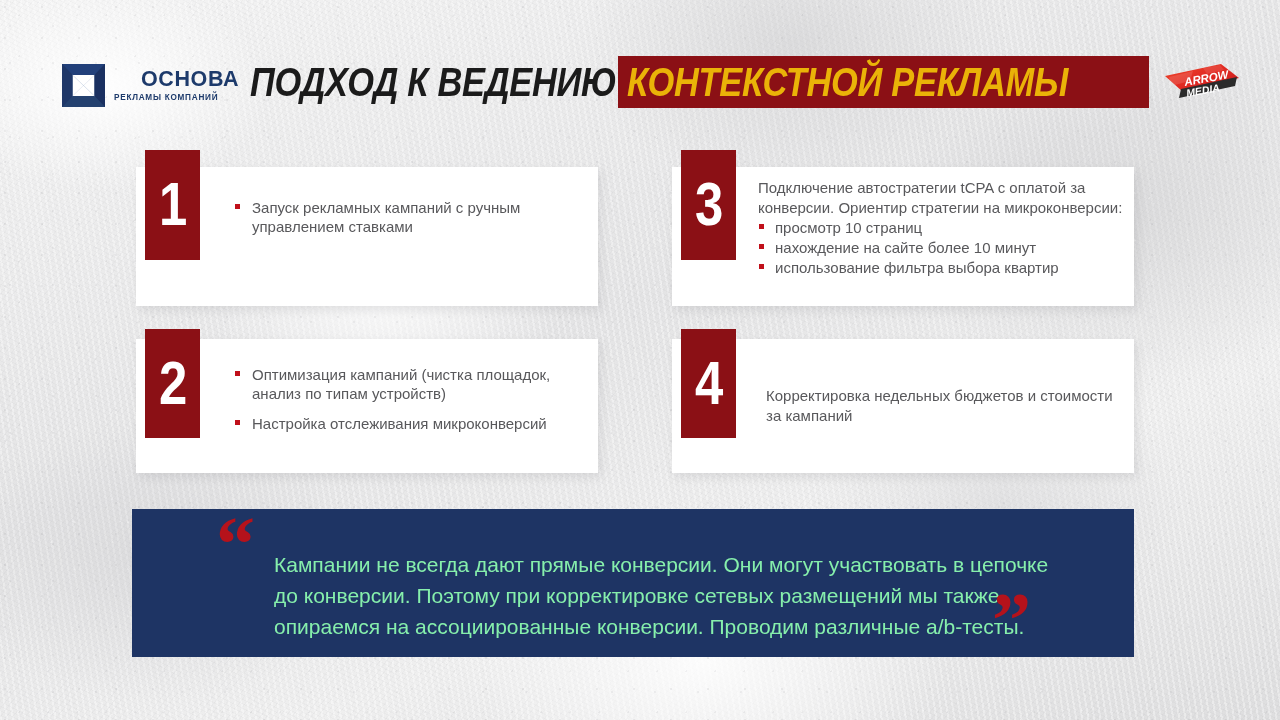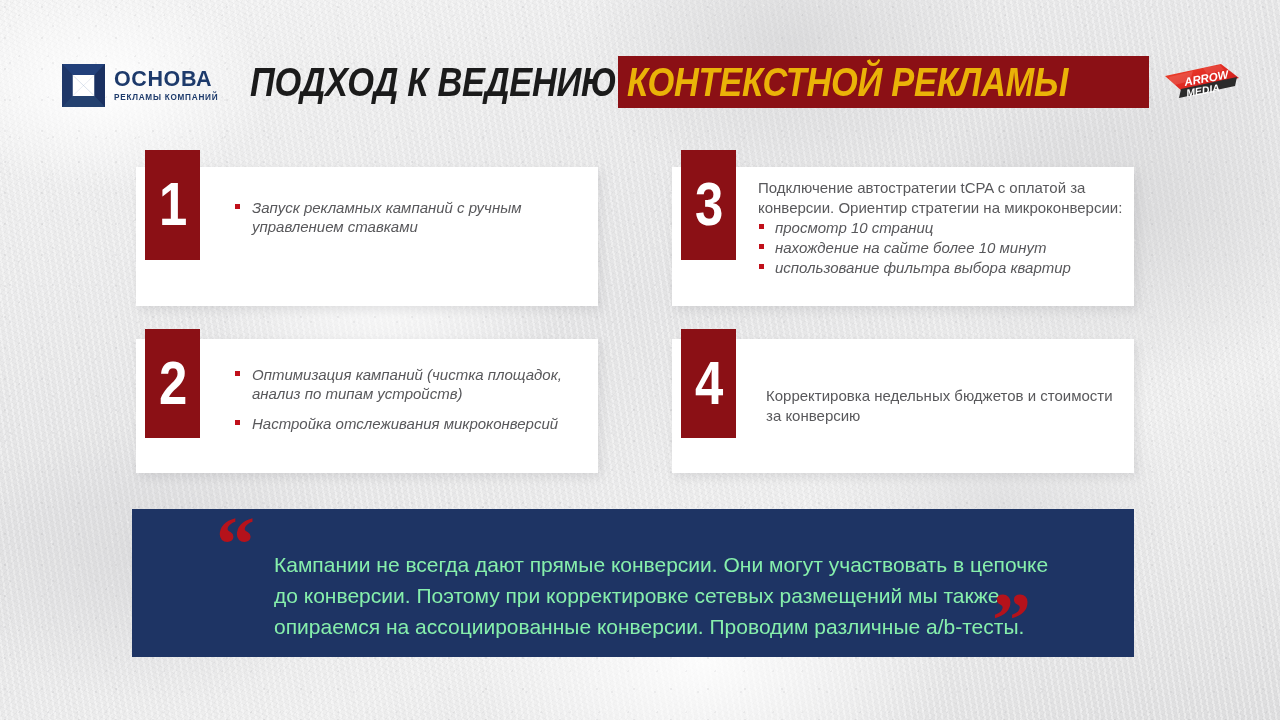--- a/index.html
+++ b/index.html
@@ -58,20 +58,21 @@
     gap: 9px;
   }
   .osnova-mark { width: 43px; height: 43px; display: block; }
   .osnova-words { display: flex; flex-direction: column; justify-content: center; }
   .osnova-name {
     font-size: 21.5px;
     font-weight: bold;
     color: #1d3A6B;
     letter-spacing: 0.6px;
     line-height: 1.05;
+    margin-left: 27px;
   }
   .osnova-sub {
     font-size: 8.2px;
     font-weight: bold;
     color: #1d3A6B;
     letter-spacing: 0.75px;
     line-height: 1.2;
     margin-top: 2px;
   }
 
@@ -138,21 +139,21 @@
   }
   .badge span { display: block; transform: scaleX(0.82) translateY(-1px); }
 
   .card-body {
     position: absolute;
     color: #58585b;
     font-size: 15px;
     line-height: 1.28;
   }
   .card-para { color: #58585b; }
-  ul.bullets { list-style: none; font-style: italic; }
+  ul.bullets { list-style: none; }
   ul.bullets li {
     position: relative;
     padding-left: 19px;
     margin-bottom: 11px;
   }
   ul.bullets li:last-child { margin-bottom: 0; }
   ul.bullets li::before {
     content: "";
     position: absolute;
     left: 2px; top: 6px;
@@ -287,21 +288,21 @@
       <li>нахождение на сайте более 10 минут</li>
       <li>использование фильтра выбора квартир</li>
     </ul>
   </div>
 
   <div class="card" id="card-4"></div>
   <div class="badge" id="badge-4">
     <span>4</span>
   </div>
   <div class="card-body" id="body-4">
-    <div class="card-para">Корректировка недельных бюджетов и стоимости за конверсию</div>
+    <div class="card-para">Корректировка недельных бюджетов и стоимости за кампаний</div>
   </div>
 
   <div id="quote-block">
     <div class="quote-mark" id="quote-open">“</div>
     <div id="quote-text">Кампании не всегда дают прямые конверсии. Они могут участвовать в цепочке до конверсии. Поэтому при корректировке сетевых размещений мы также опираемся на ассоциированные конверсии. Проводим различные a/b-тесты.</div>
     <div class="quote-mark" id="quote-close">”</div>
   </div>
 </div>
 
 </body></html>

